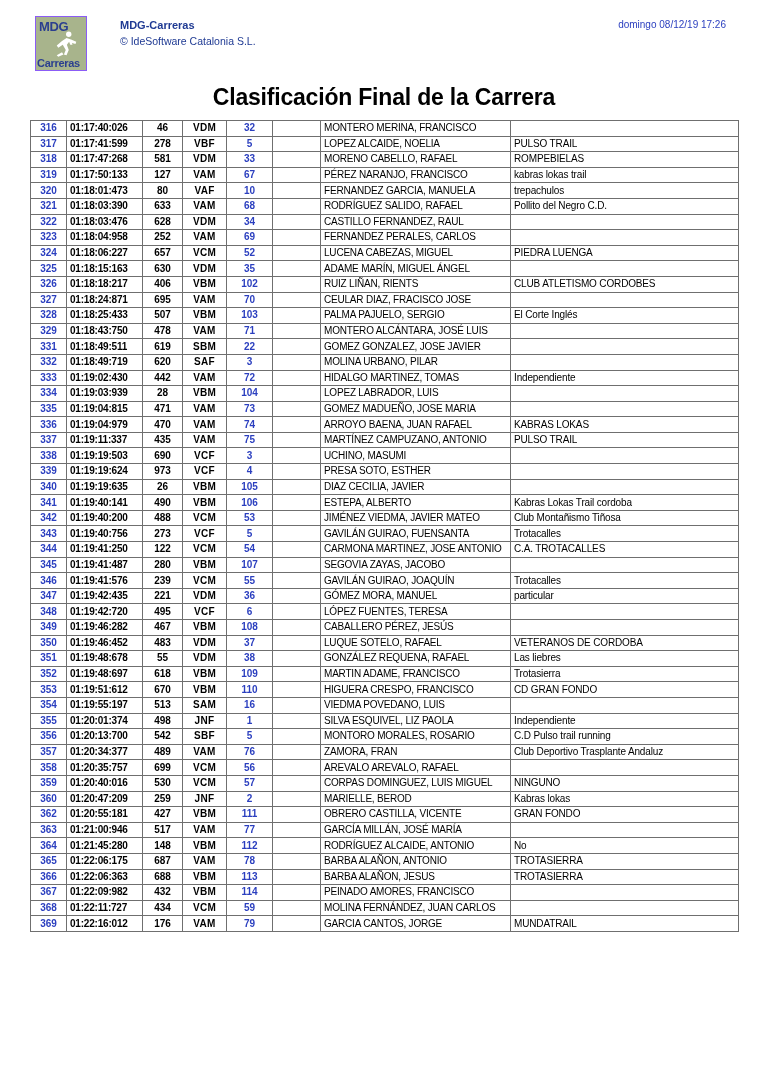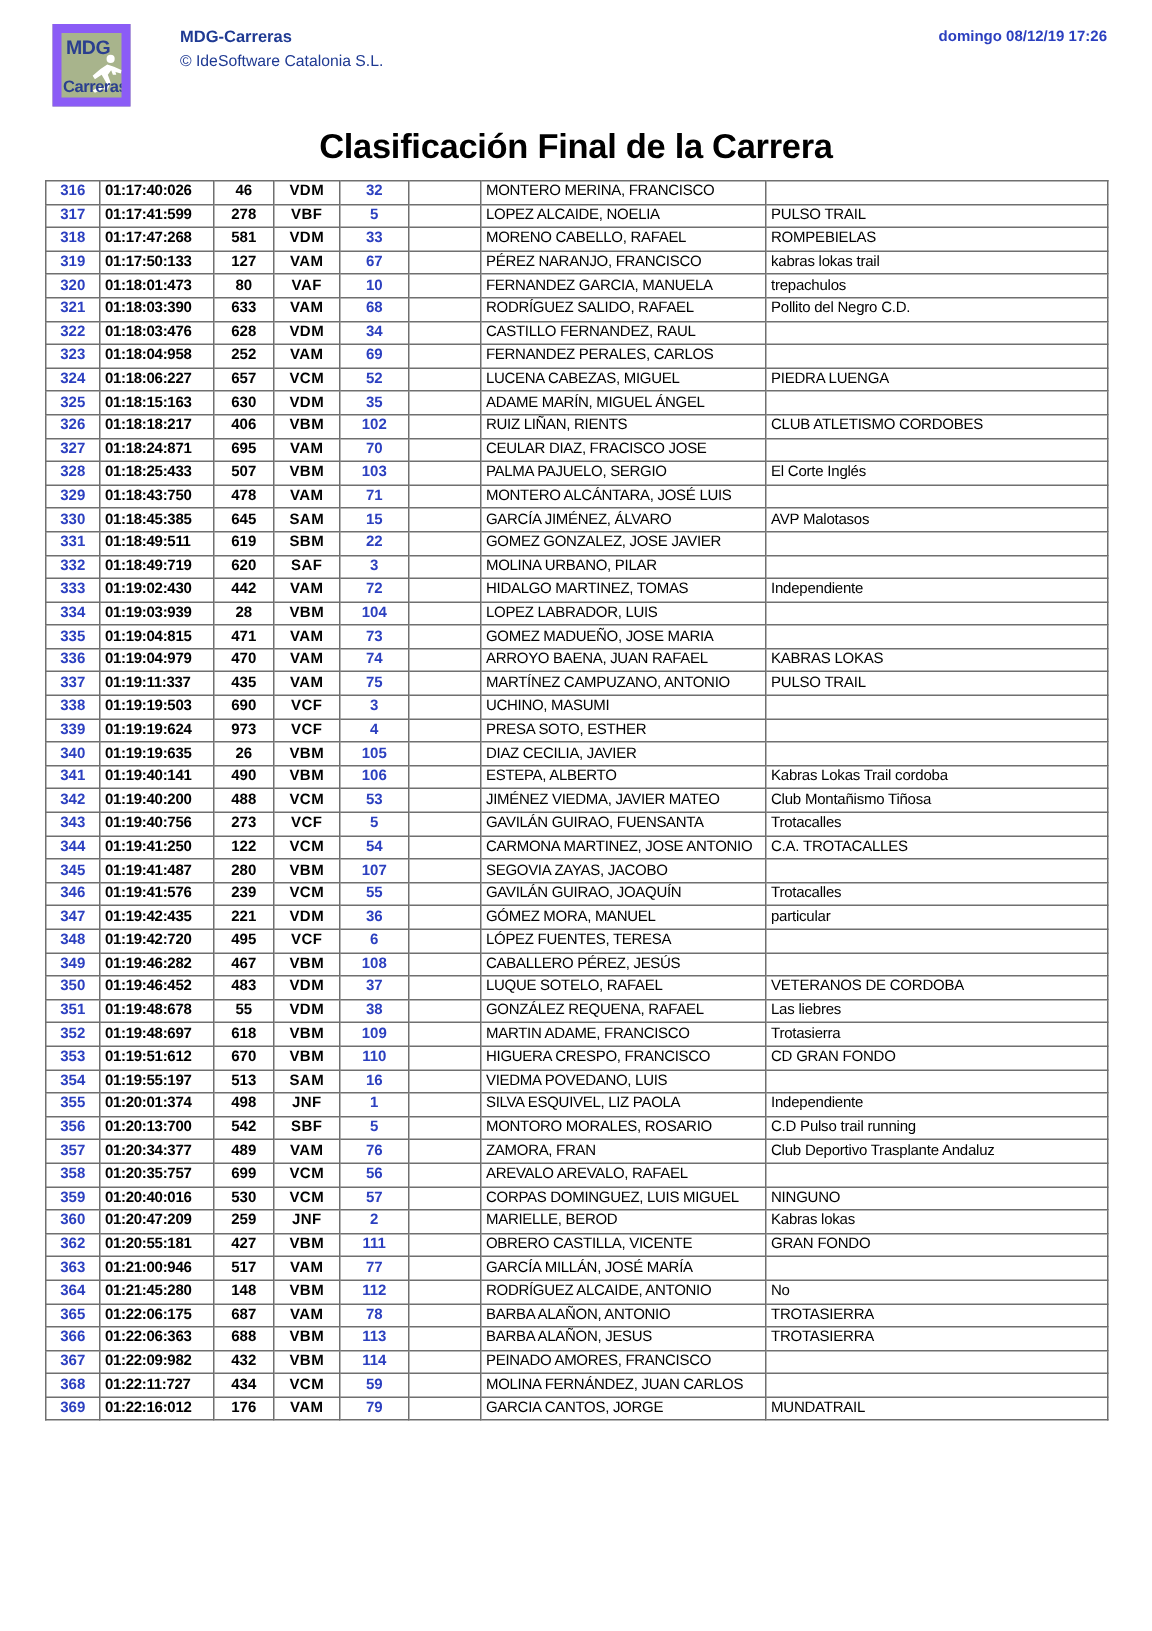--- a/index.html
+++ b/index.html
@@ -29,21 +29,21 @@
     padding-top: 16px;
     box-sizing: border-box;
   }
   .logo {
     position: absolute;
     left: 5px;
     top: 16px;
     width: 52px;
     height: 55px;
     background: #a8b48c;
-    border: 6px solid #8b5cf6;
+    border: 1px solid #8b5cf6;
     box-sizing: border-box;
     overflow: hidden;
   }
   .logo-top {
     position: absolute;
     left: 3px;
     top: 2px;
     font-size: 13px;
     font-weight: bold;
     color: #2b3f8f;
@@ -78,25 +78,24 @@
     color: #1f3a93;
     line-height: 15px;
   }
   .brand-copy {
     font-size: 10.5px;
     color: #1f3a93;
     line-height: 16px;
   }
   .stamp {
     position: absolute;
-    right: 0px;
+    right: 12px;
     top: 19px;
     font-size: 10px;
     color: #2b3fbf;
-    font-weight: bold;
   }
   .doc-title {
     text-align: center;
     font-size: 23px;
     font-weight: bold;
     color: #000;
     margin: 6px 0 9px 0;
     letter-spacing: -0.2px;
   }
 
@@ -339,30 +338,20 @@
           <td class="c-pos">329</td>
           <td class="c-time">01:18:43:750</td>
           <td class="c-dorsal">478</td>
           <td class="c-cat">VAM</td>
           <td class="c-catpos">71</td>
           <td class="c-blank"></td>
           <td class="c-name">MONTERO ALCÁNTARA, JOSÉ LUIS</td>
           <td class="c-club"></td>
         </tr>
         <tr>
-          <td class="c-pos">330</td>
-          <td class="c-time">01:18:45:385</td>
-          <td class="c-dorsal">645</td>
-          <td class="c-cat">SAM</td>
-          <td class="c-catpos">15</td>
-          <td class="c-blank"></td>
-          <td class="c-name">GARCÍA JIMÉNEZ, ÁLVARO</td>
-          <td class="c-club">AVP Malotasos</td>
-        </tr>
-        <tr>
           <td class="c-pos">331</td>
           <td class="c-time">01:18:49:511</td>
           <td class="c-dorsal">619</td>
           <td class="c-cat">SBM</td>
           <td class="c-catpos">22</td>
           <td class="c-blank"></td>
           <td class="c-name">GOMEZ GONZALEZ, JOSE JAVIER</td>
           <td class="c-club"></td>
         </tr>
         <tr>

